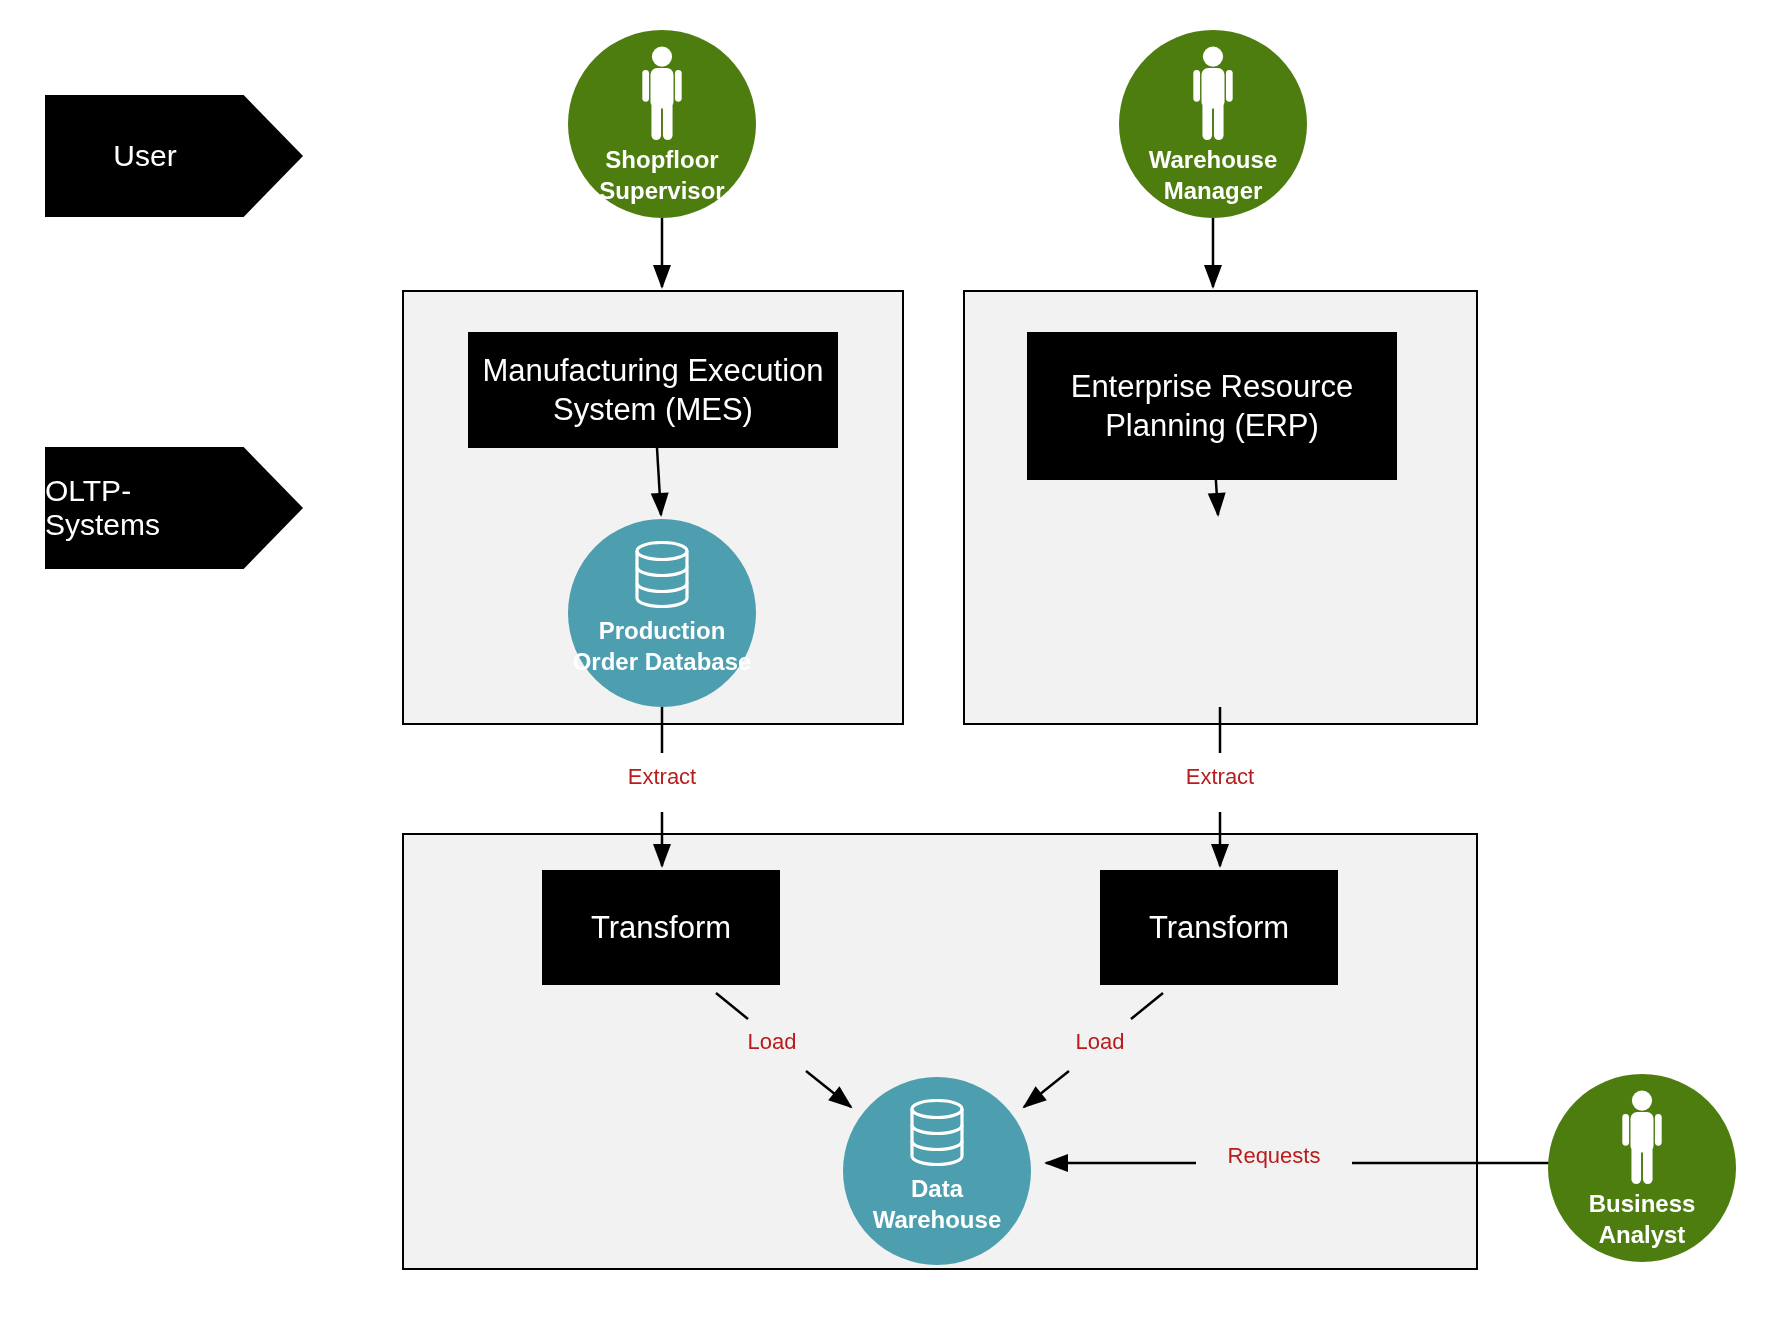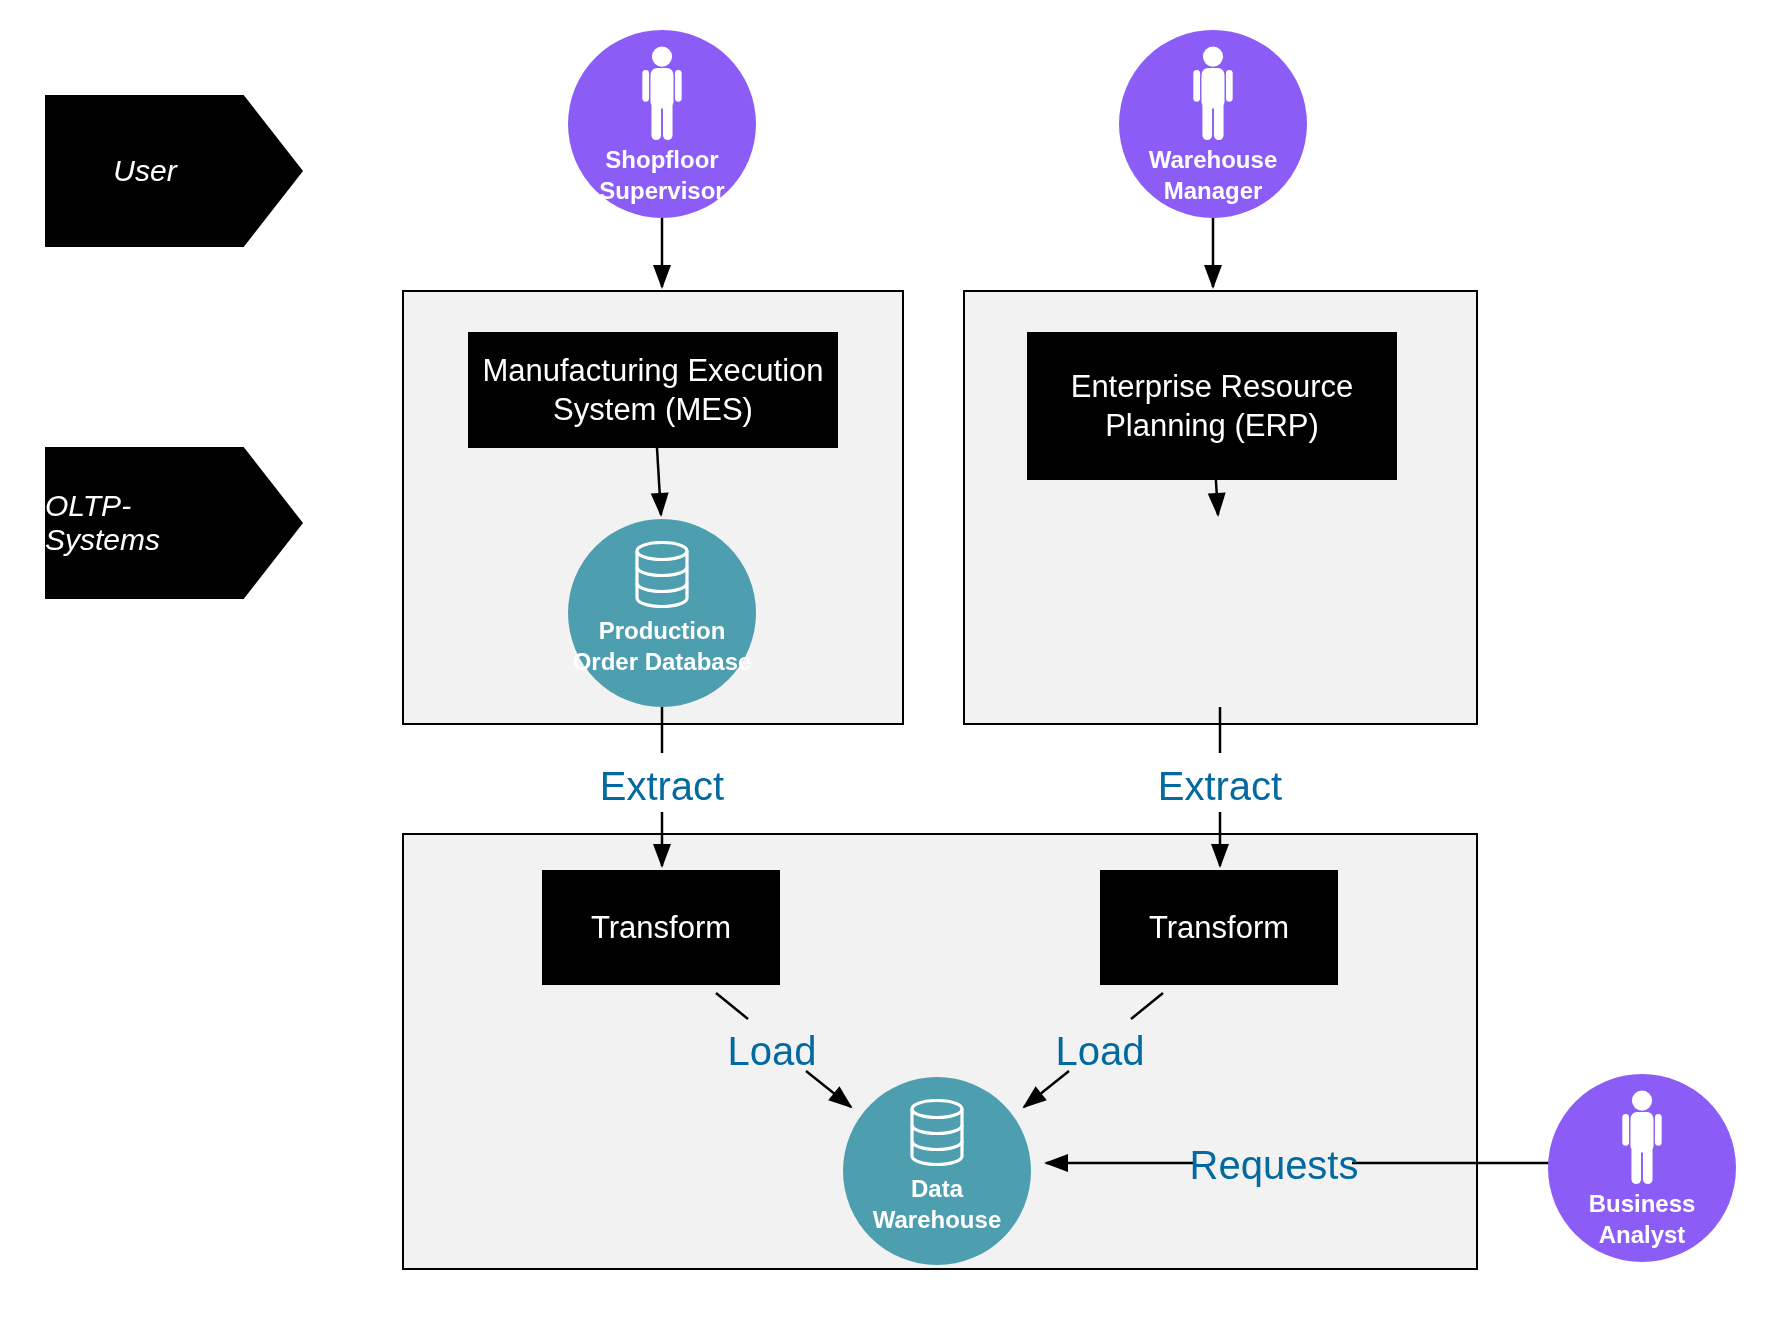--- a/index.html
+++ b/index.html
@@ -7,26 +7,26 @@
   .canvas{
     position:relative;
     width:1786px;height:1325px;
     background:#ffffff;
     font-family:"Liberation Sans", sans-serif;
     overflow:hidden;
   }
   
   .row-label{
     position:absolute;
-    width:258px;height:152px;
+    width:258px;height:122px;
     background:#000000;
     clip-path:polygon(0 0, 77% 0, 100% 50%, 77% 100%, 0 100%);
     display:flex;align-items:center;justify-content:center;
     padding-right:58px;box-sizing:border-box;
-    color:#ffffff;font-size:30px;font-style:italic;
+    color:#ffffff;font-size:30px;
   }
   
   .container-box{
     position:absolute;
     background:#F2F2F2;
     border:2px solid #000000;
     box-sizing:border-box;
   }
   
   .sys-box{
@@ -42,30 +42,30 @@
     position:absolute;
     width:188px;height:188px;border-radius:50%;
     display:flex;flex-direction:column;align-items:center;
     text-align:center;
     color:#ffffff;
   }
   .node-circle .icon{flex:0 0 auto;}
   .node-circle .circle-label{
     font-weight:bold;font-size:24px;line-height:31px;margin-top:2px;
   }
-  .actor-circle{background:#8b5cf6;padding-top:16px;box-sizing:border-box;}
+  .actor-circle{background:#4d7c0f;padding-top:16px;box-sizing:border-box;}
   .db-circle{background:#4D9EAF;padding-top:22px;box-sizing:border-box;}
   .db-circle .circle-label{margin-top:6px;}
   .db-circle.single-line .circle-label{margin-top:32px;}
   
   .flow-label{
     position:absolute;
     width:200px;
     text-align:center;
-    font-size:40px;color:#0369a1;
+    font-size:22px;color:#b91c1c;
     background:transparent;
   }
   
   .connectors{position:absolute;left:0;top:0;pointer-events:none;}
 </style>
 </head>
 <body>
 
 <div class="canvas">
 

